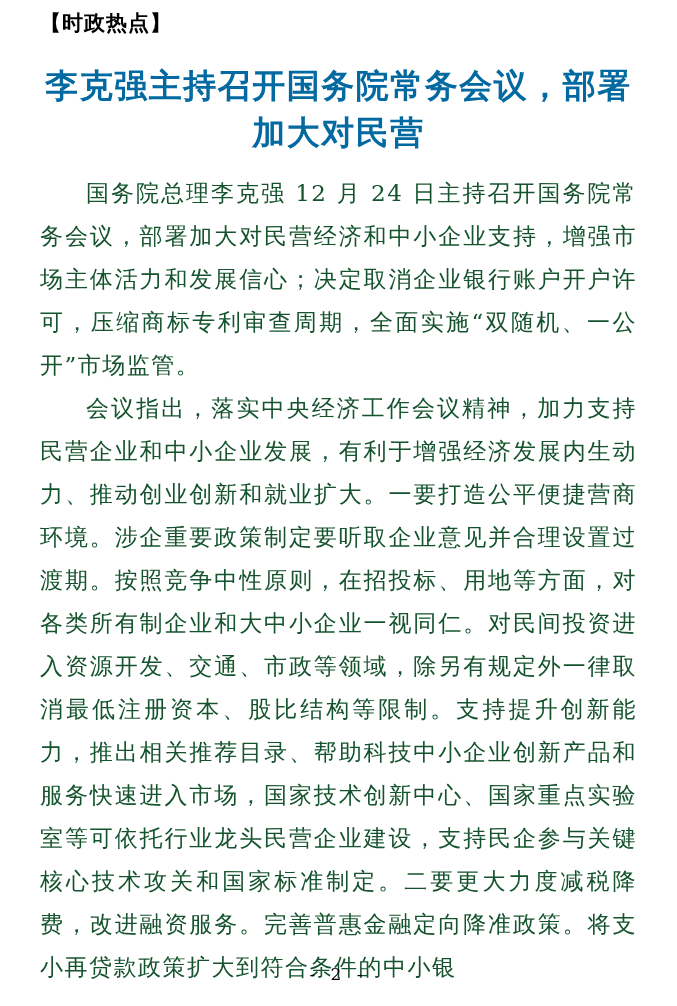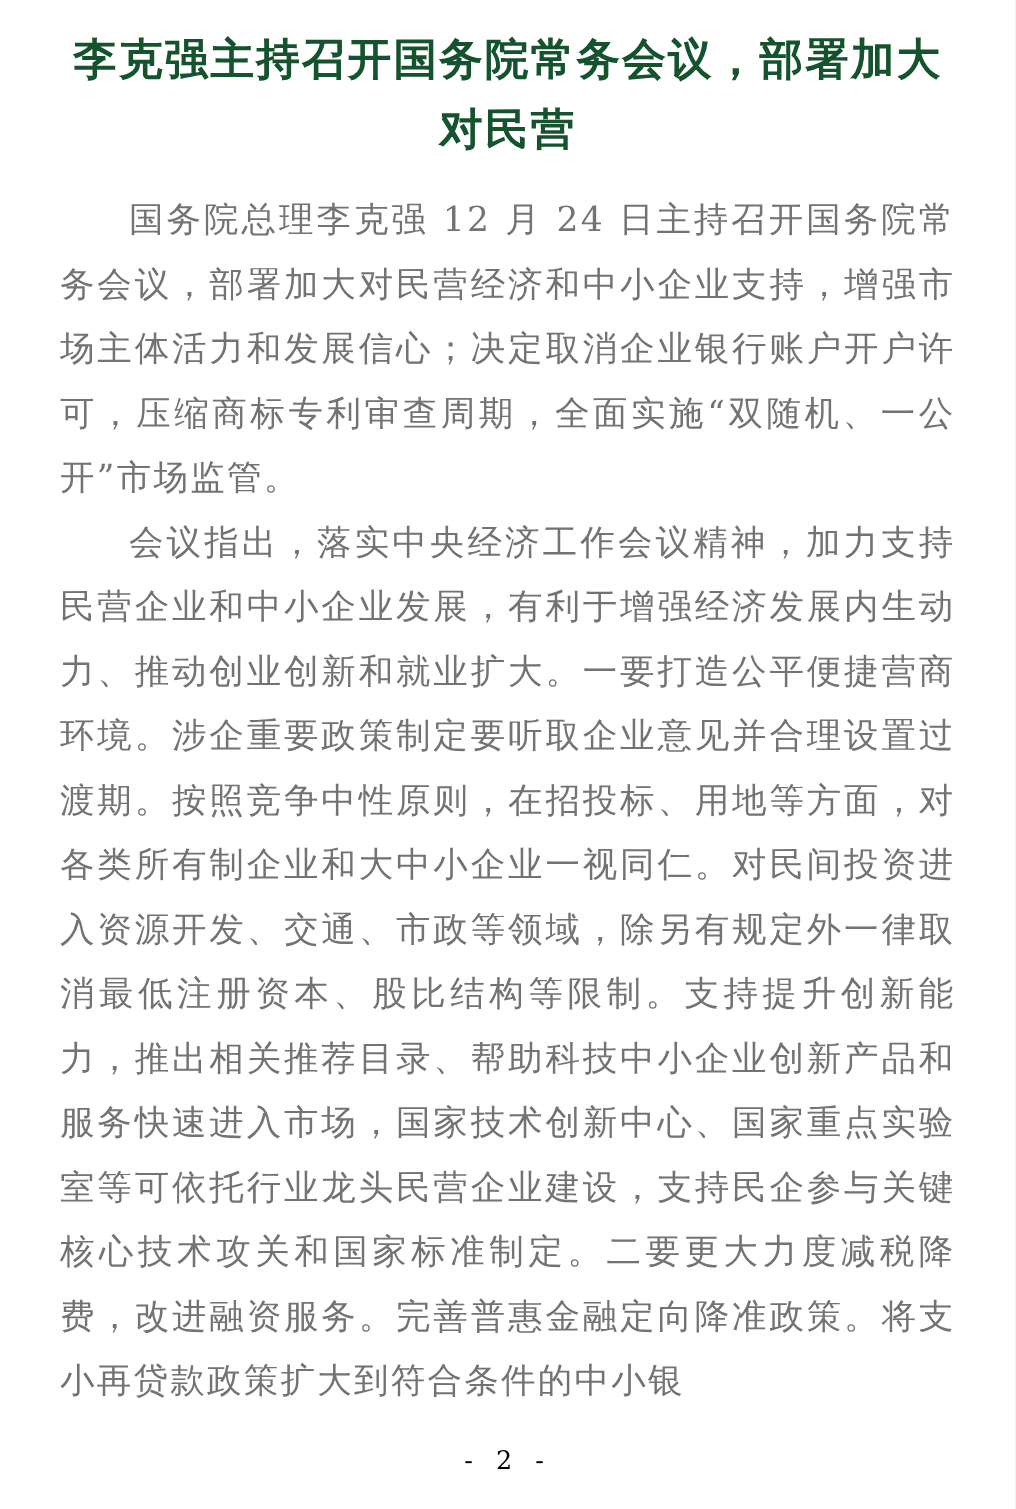--- a/index.html
+++ b/index.html
@@ -20,60 +20,61 @@
   }
   .section-tag {
     font-family: "Liberation Sans", "DejaVu Sans", sans-serif;
     font-weight: bold;
     font-size: 21px;
     letter-spacing: 1px;
     color: #000000;
     line-height: 30px;
   }
   .doc-title {
-    margin: 8px 0 16px 0;
+    margin: 24px 0 16px 0;
     text-align: center;
     font-family: "DejaVu Serif", "Liberation Serif", serif;
     font-weight: bold;
-    font-size: 29px;
+    font-size: 33px;
     line-height: 47px;
     letter-spacing: 1.5px;
-    color: #14532d;
+    color: #0369a1;
   }
   .doc-title .title-line {
     display: block;
   }
   .body-para {
     margin: 0;
     font-family: "DejaVu Serif", "Liberation Serif", serif;
     font-size: 23px;
     line-height: 43px;
     letter-spacing: 1.5px;
     text-align: justify;
     text-justify: inter-character;
     text-indent: 2em;
-    color: #737373;
+    color: #14532d;
   }
   .page-footer {
     position: absolute;
     left: 0;
     bottom: 22px;
     width: 100%;
     text-align: center;
     font-family: "DejaVu Serif", "Liberation Serif", serif;
     font-size: 17px;
     letter-spacing: 5px;
     color: #000000;
   }
 </style>
 </head>
 <body>
 
 <div class="page">
 
+  <div class="section-tag">【时政热点】</div>
 
   <h1 class="doc-title">
     <span class="title-line">李克强主持召开国务院常务会议，部署加大对民营</span>
   </h1>
 
   <p class="body-para">国务院总理李克强 12 月 24 日主持召开国务院常务会议，部署加大对民营经济和中小企业支持，增强市场主体活力和发展信心；决定取消企业银行账户开户许可，压缩商标专利审查周期，全面实施“双随机、一公开”市场监管。</p>
 
   <p class="body-para">会议指出，落实中央经济工作会议精神，加力支持民营企业和中小企业发展，有利于增强经济发展内生动力、推动创业创新和就业扩大。一要打造公平便捷营商环境。涉企重要政策制定要听取企业意见并合理设置过渡期。按照竞争中性原则，在招投标、用地等方面，对各类所有制企业和大中小企业一视同仁。对民间投资进入资源开发、交通、市政等领域，除另有规定外一律取消最低注册资本、股比结构等限制。支持提升创新能力，推出相关推荐目录、帮助科技中小企业创新产品和服务快速进入市场，国家技术创新中心、国家重点实验室等可依托行业龙头民营企业建设，支持民企参与关键核心技术攻关和国家标准制定。二要更大力度减税降费，改进融资服务。完善普惠金融定向降准政策。将支小再贷款政策扩大到符合条件的中小银</p>
 
   <div class="page-footer">- 2 -</div>

